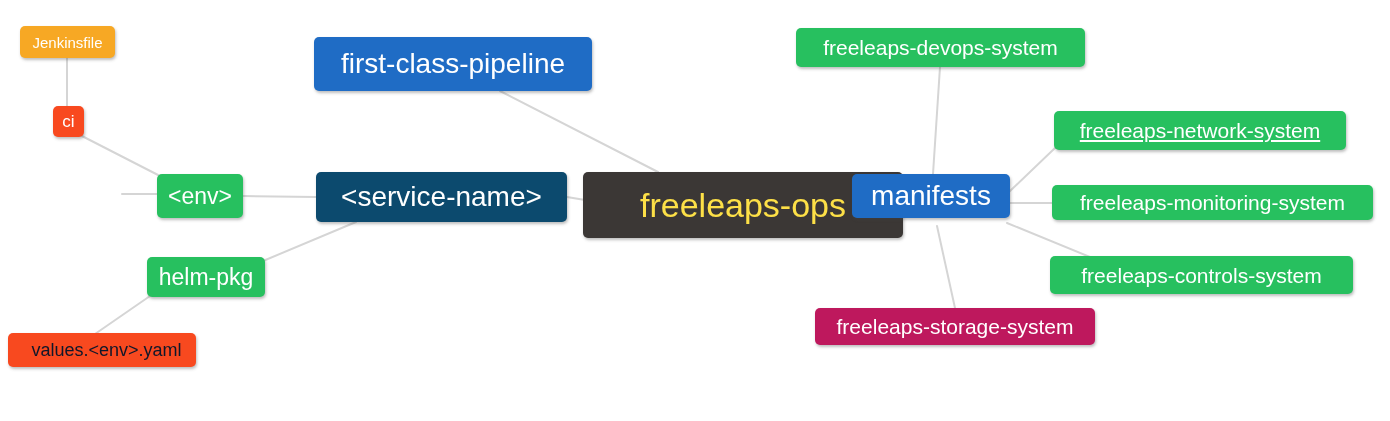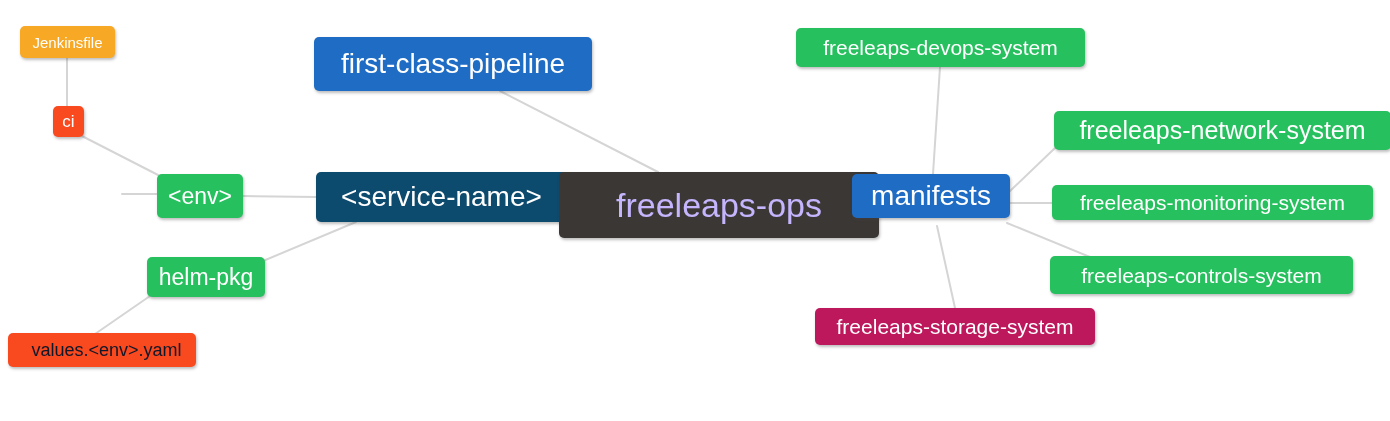--- a/index.html
+++ b/index.html
@@ -59,20 +59,20 @@
       <line x1="937" y1="226" x2="955" y2="308" stroke="#d5d5d5" stroke-width="2" stroke-linecap="round"></line>
     </svg>
 
 <div class="node" style="left: 20px; top: 26px; width: 95px; height: 32px; font-size: 15px; background: rgb(247, 168, 36); color: rgb(255, 255, 255);">Jenkinsfile</div>
     <div class="node" style="left: 53px; top: 106px; width: 31px; height: 31px; font-size: 17px; background: rgb(248, 73, 31); color: rgb(255, 255, 255);">ci</div>
     <div class="node" style="left: 157px; top: 174px; width: 86px; height: 44px; font-size: 23px; background: rgb(39, 192, 95); color: rgb(255, 255, 255);">&lt;env&gt;</div>
     <div class="node" style="left: 147px; top: 257px; width: 118px; height: 40px; font-size: 23px; background: rgb(39, 192, 95); color: rgb(255, 255, 255);">helm-pkg</div>
     <div class="node" style="left: 8px; top: 333px; width: 188px; height: 34px; font-size: 18px; background: rgb(248, 73, 31); color: #0f172a; padding-left: 9px;">values.&lt;env&gt;.yaml</div>
     <div class="node" style="left: 314px; top: 37px; width: 278px; height: 54px; font-size: 28px; background: rgb(31, 108, 197); color: rgb(255, 255, 255);">first-class-pipeline</div>
     <div class="node" style="left: 316px; top: 172px; width: 251px; height: 50px; font-size: 28px; background: #0c4a6e; color: rgb(255, 255, 255);">&lt;service-name&gt;</div>
-    <div class="node" style="left: 559px; top: 172px; width: 320px; height: 66px; font-size: 34px; background: rgb(59, 55, 53); color: #c4b5fd;">freeleaps-ops</div>
+    <div class="node" style="left: 583px; top: 172px; width: 320px; height: 66px; font-size: 34px; background: rgb(59, 55, 53); color: #fde047;">freeleaps-ops</div>
     <div class="node" style="left: 852px; top: 174px; width: 158px; height: 44px; font-size: 28px; background: rgb(31, 108, 197); color: rgb(255, 255, 255);">manifests</div>
     <div class="node" style="left: 796px; top: 28px; width: 289px; height: 39px; font-size: 21px; background: rgb(39, 192, 95); color: rgb(255, 255, 255);">freeleaps-devops-system</div>
-    <div class="node" style="left: 1054px; top: 111px; width: 337px; height: 39px; font-size: 25px; background: rgb(39, 192, 95); color: rgb(255, 255, 255);">freeleaps-network-system</div>
+    <div class="node" style="left: 1054px; top: 111px; width: 292px; height: 39px; font-size: 21px; background: rgb(39, 192, 95); color: rgb(255, 255, 255); text-decoration: underline;">freeleaps-network-system</div>
     <div class="node" style="left: 1052px; top: 185px; width: 321px; height: 35px; font-size: 21px; background: rgb(39, 192, 95); color: rgb(255, 255, 255);">freeleaps-monitoring-system</div>
     <div class="node" style="left: 1050px; top: 256px; width: 303px; height: 38px; font-size: 21px; background: rgb(39, 192, 95); color: rgb(255, 255, 255);">freeleaps-controls-system</div>
     <div class="node" style="left: 815px; top: 308px; width: 280px; height: 37px; font-size: 21px; background: #be185d; color: rgb(255, 255, 255);">freeleaps-storage-system</div>
   </div>
 
 </body></html>

